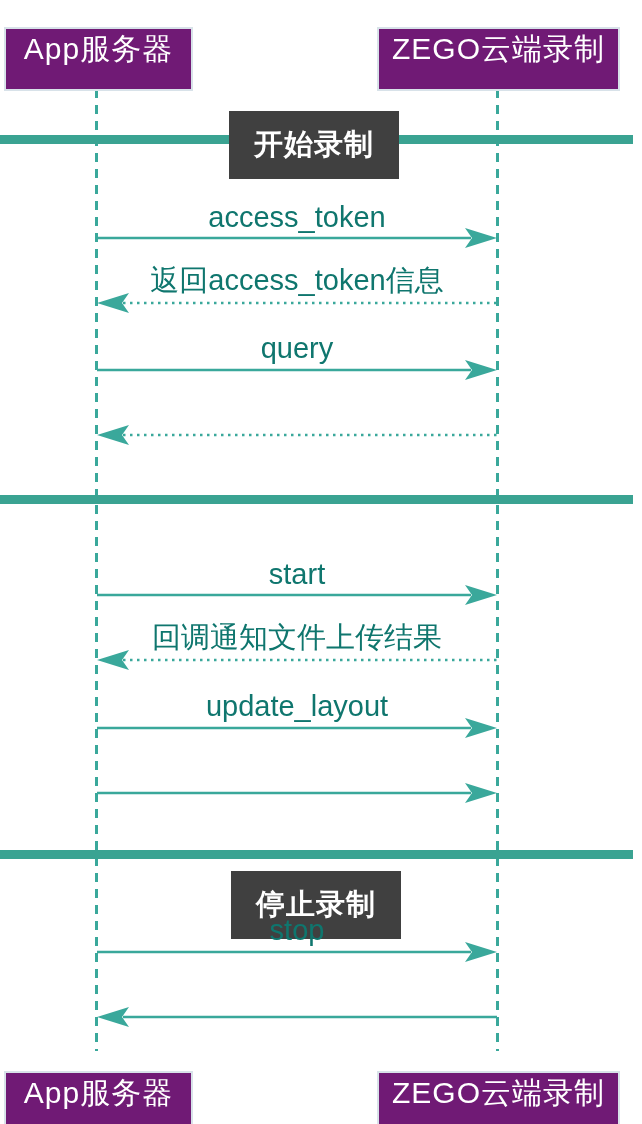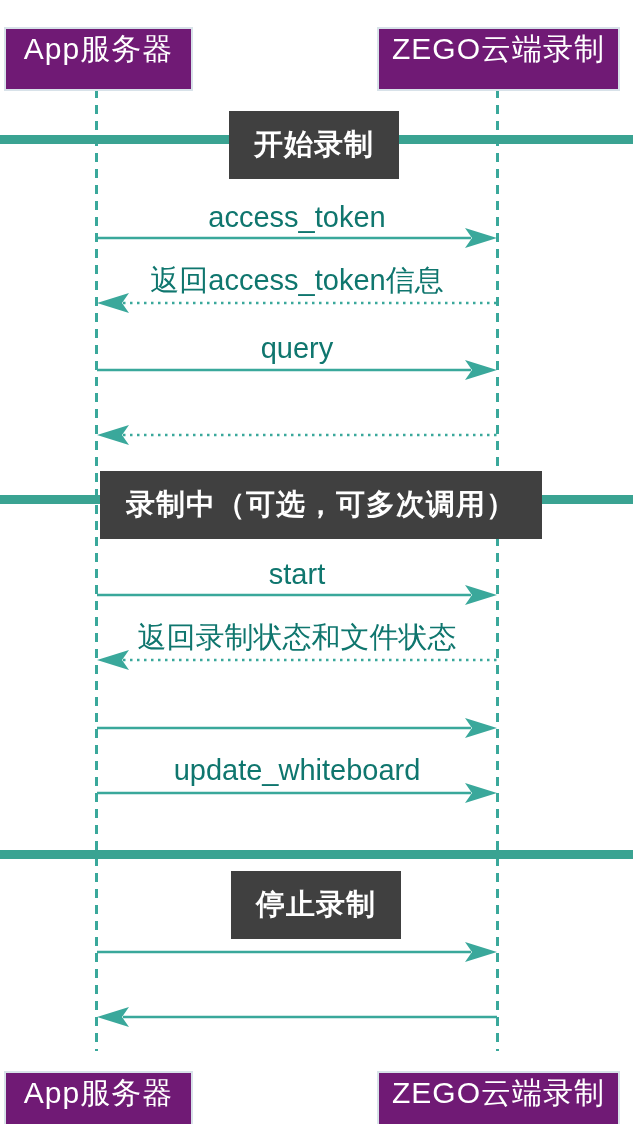--- a/index.html
+++ b/index.html
@@ -75,52 +75,50 @@
     <line x1="1" y1="15" x2="375" y2="15"></line>
     <path class="dart" d="M401 15 L369 5 L376 15 L369 25 Z"></path>
   </svg>
 
   <svg class="msg-arrow" style="top:420px" viewBox="0 0 402 30">
     <line class="dotted" x1="27" y1="15" x2="401" y2="15"></line>
     <path class="dart" d="M1 15 L33 5 L26 15 L33 25 Z"></path>
   </svg>
 
   <div class="section-bar" style="top:495px"></div>
-  <div class="section-box" style="left:100px;top:471px;width:442px">
-    <span>录制中（可选，可多次调用）</span>
-  </div>
 
   <div class="msg-label" style="top:555px">start</div>
   <svg class="msg-arrow" style="top:580px" viewBox="0 0 402 30">
     <line x1="1" y1="15" x2="375" y2="15"></line>
     <path class="dart" d="M401 15 L369 5 L376 15 L369 25 Z"></path>
   </svg>
 
-  <div class="msg-label" style="top:618px">返回录制状态和文件状态</div>
+  <div class="msg-label" style="top:618px">回调通知文件上传结果</div>
   <svg class="msg-arrow" style="top:645px" viewBox="0 0 402 30">
     <line class="dotted" x1="27" y1="15" x2="401" y2="15"></line>
     <path class="dart" d="M1 15 L33 5 L26 15 L33 25 Z"></path>
   </svg>
 
+  <div class="msg-label" style="top:687px">update_layout</div>
   <svg class="msg-arrow" style="top:713px" viewBox="0 0 402 30">
     <line x1="1" y1="15" x2="375" y2="15"></line>
     <path class="dart" d="M401 15 L369 5 L376 15 L369 25 Z"></path>
   </svg>
 
-  <div class="msg-label" style="top:751px">update_whiteboard</div>
   <svg class="msg-arrow" style="top:778px" viewBox="0 0 402 30">
     <line x1="1" y1="15" x2="375" y2="15"></line>
     <path class="dart" d="M401 15 L369 5 L376 15 L369 25 Z"></path>
   </svg>
 
   <div class="section-bar" style="top:850px"></div>
   <div class="section-box" style="left:231px;top:871px;width:170px">
     <span>停止录制</span>
   </div>
 
+  <div class="msg-label" style="top:911px">stop</div>
   <svg class="msg-arrow" style="top:937px" viewBox="0 0 402 30">
     <line x1="1" y1="15" x2="375" y2="15"></line>
     <path class="dart" d="M401 15 L369 5 L376 15 L369 25 Z"></path>
   </svg>
 
   <svg class="msg-arrow" style="top:1002px" viewBox="0 0 402 30">
     <line x1="27" y1="15" x2="401" y2="15"></line>
     <path class="dart" d="M1 15 L33 5 L26 15 L33 25 Z"></path>
   </svg>
 

